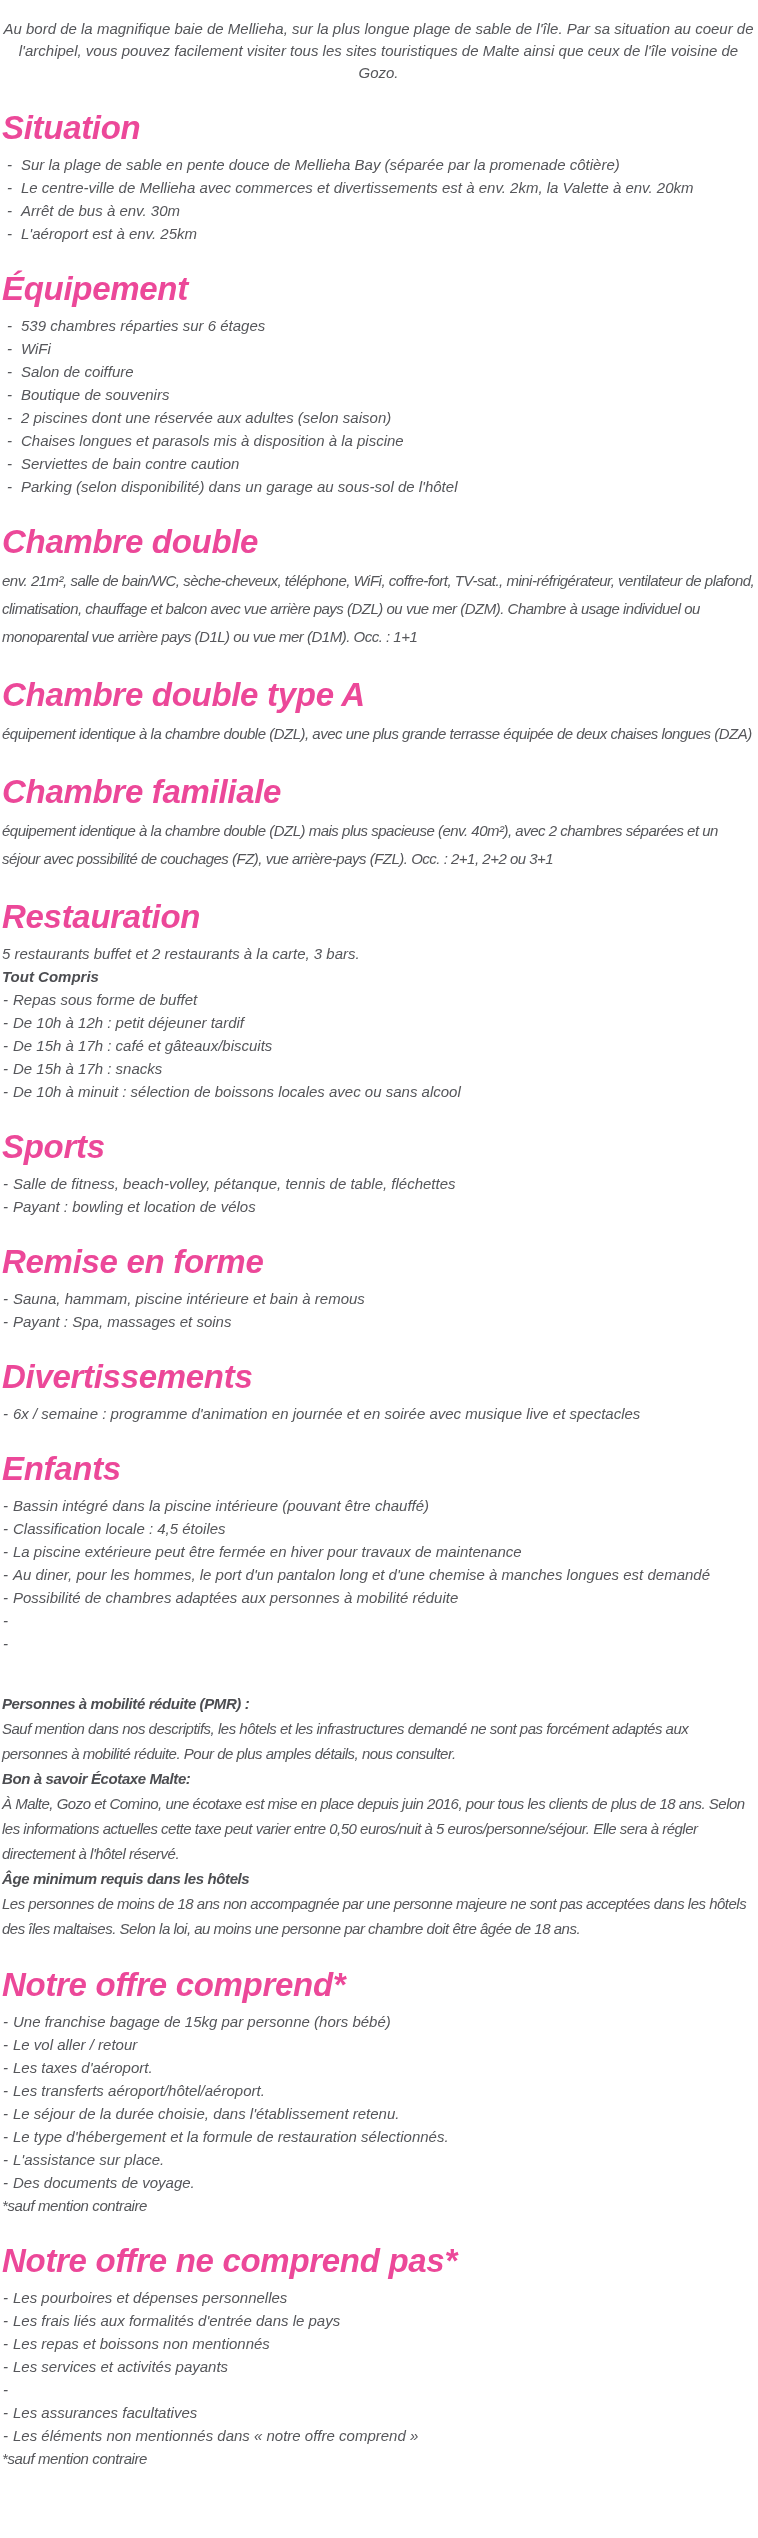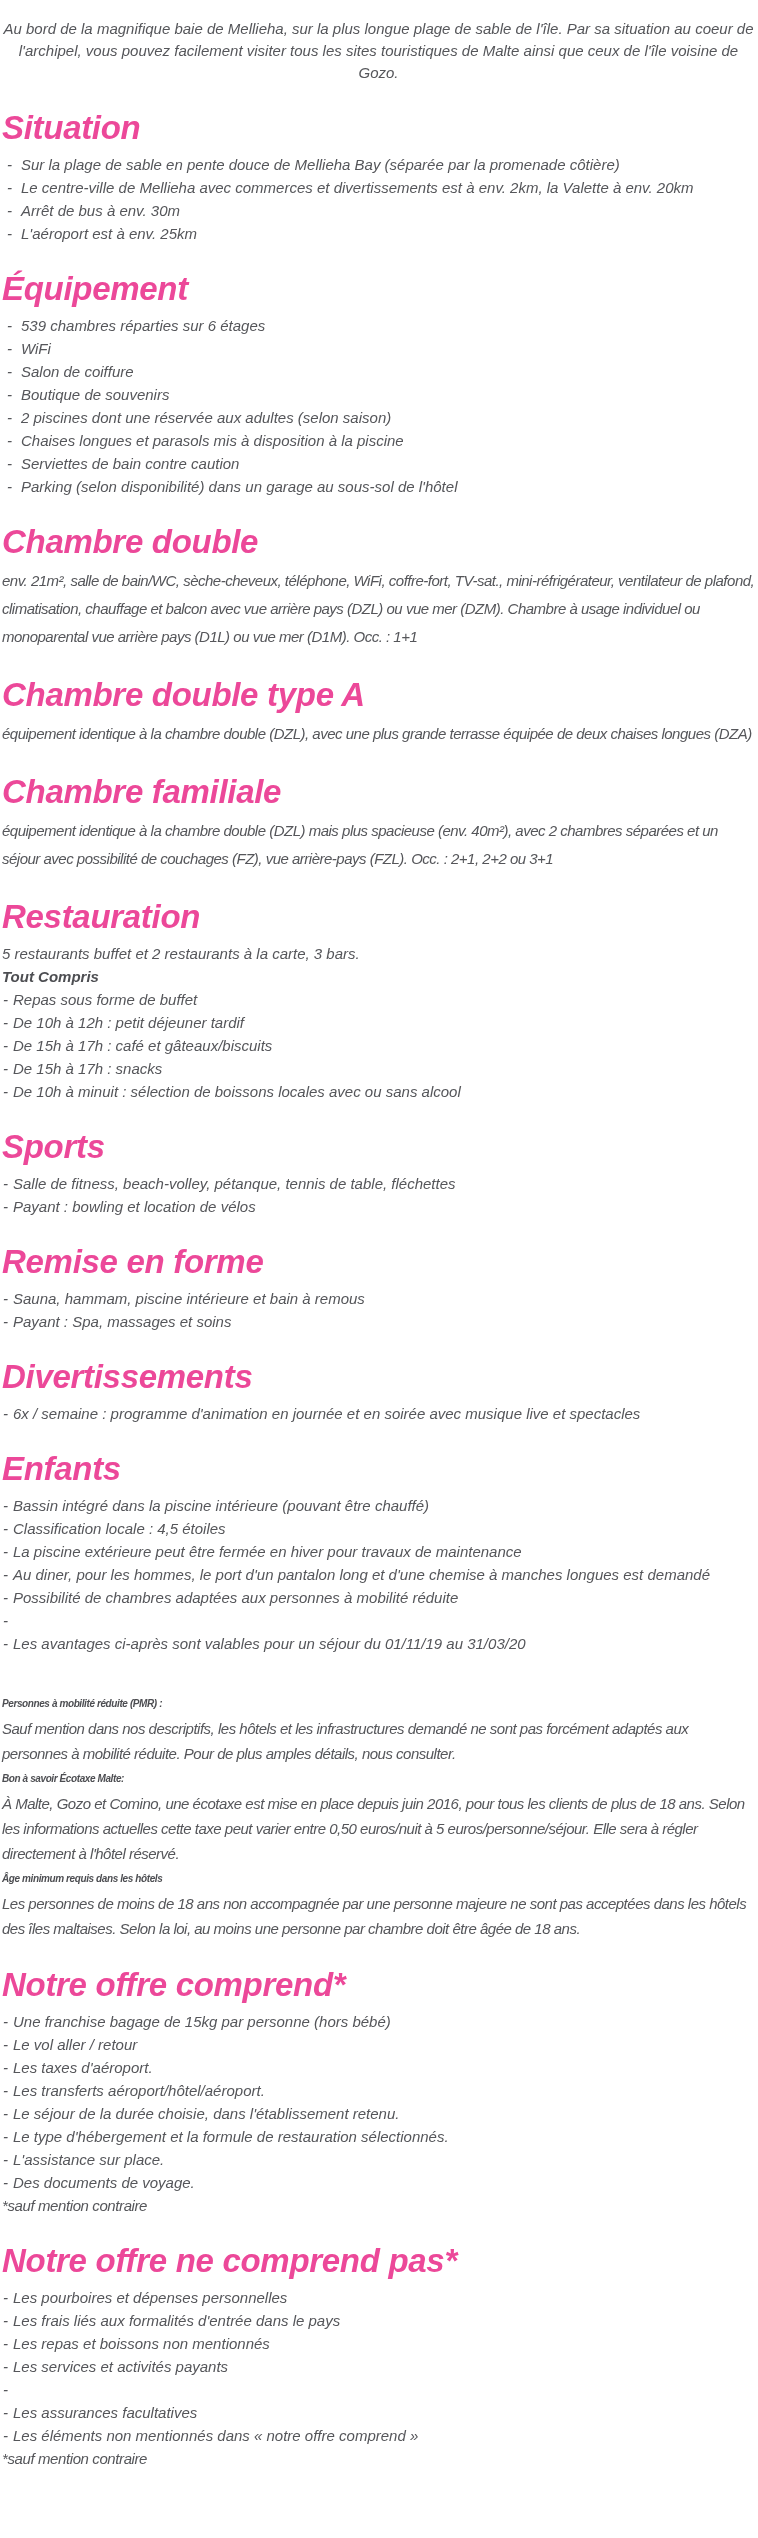--- a/index.html
+++ b/index.html
@@ -59,21 +59,21 @@
     line-height: 23px;
   }
   ul.spaced li { padding-left: 5px; }
   ul.spaced .dash { margin-right: 9px; }
   ul.tight li { padding-left: 1px; }
   ul.tight .dash { margin-right: 5px; }
   .dash { flex: none; }
 
   .notes-block { margin-top: 36px; }
   .note-title {
-    font-size: 10px;
+    font-size: 15px;
     line-height: 25px;
     font-weight: 700;
     color: #4d4e52;
     letter-spacing: -0.4px;
   }
   .note-text {
     font-size: 15px;
     line-height: 25px;
     letter-spacing: -0.5px;
   }
@@ -247,21 +247,20 @@
           </li>
           <li class="bullet">
             <span class="dash">-</span>
             <span class="bullet-text">Possibilité de chambres adaptées aux personnes à mobilité réduite</span>
           </li>
           <li class="bullet">
             <span class="dash">-</span>
           </li>
           <li class="bullet">
             <span class="dash">-</span>
-            <span class="bullet-text">Les avantages ci-après sont valables pour un séjour du 01/11/19 au 31/03/20</span>
           </li>
         </ul>
         <div class="notes-block">
           <p class="note-title">Personnes à mobilité réduite (PMR) :</p>
           <p class="note-text">Sauf mention dans nos descriptifs, les hôtels et les infrastructures demandé ne sont pas forcément adaptés aux personnes à mobilité réduite. Pour de plus amples détails, nous consulter.</p>
           <p class="note-title">Bon à savoir Écotaxe Malte:</p>
           <p class="note-text">À Malte, Gozo et Comino, une écotaxe est mise en place depuis juin 2016, pour tous les clients de plus de 18 ans. Selon les informations actuelles cette taxe peut varier entre 0,50 euros/nuit à 5 euros/personne/séjour. Elle sera à régler directement à l'hôtel réservé.</p>
           <p class="note-title">Âge minimum requis dans les hôtels</p>
           <p class="note-text">Les personnes de moins de 18 ans non accompagnée par une personne majeure ne sont pas acceptées dans les hôtels des îles maltaises. Selon la loi, au moins une personne par chambre doit être âgée de 18 ans.</p>
         </div>

